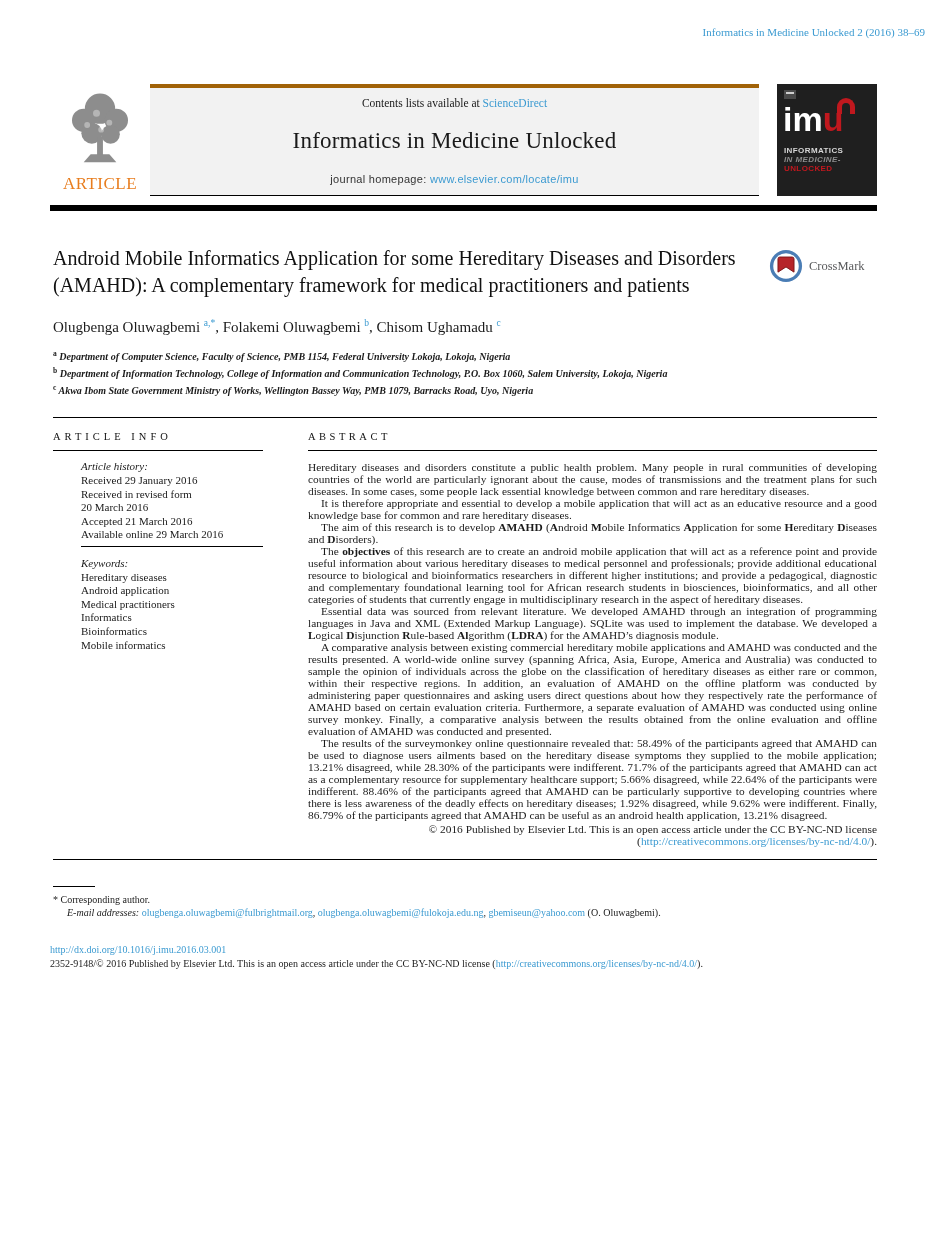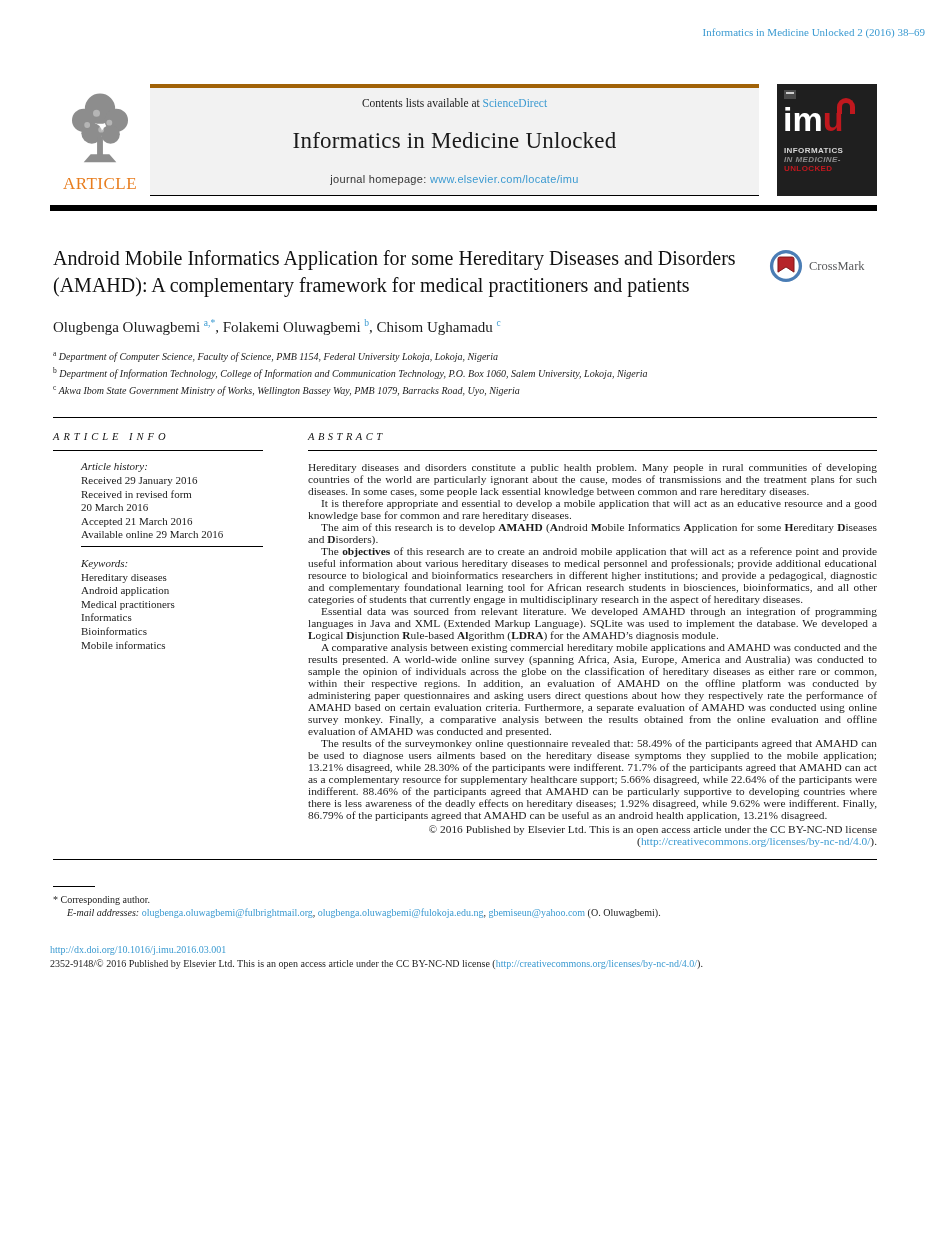--- a/index.html
+++ b/index.html
@@ -45,30 +45,30 @@
 
   
   .title-row { position:relative; margin:34px 50px 0 53px; }
   .article-title { font-size:20px; line-height:26.5px; color:#111; width:700px; font-weight:normal; }
   .crossmark { position:absolute; right:8px; top:4px; width:98px; display:flex; align-items:center; gap:6px; cursor:pointer; }
   .crossmark svg { width:34px; height:34px; }
   .crossmark-label { font-size:12.5px; color:#58595b; font-family:"Liberation Serif", serif; }
 
   .authors { margin:20px 50px 0 53px; font-size:15px; }
   .authors sup { font-size:9.5px; }
-  .affiliations { margin:11px 50px 16px 53px; font-size:10px; font-style:italic; line-height:13.5px; }
+  .affiliations { margin:11px 50px 16px 53px; font-size:10px; font-style:italic; line-height:13.5px;font-weight:bold; }
   .affiliations sup { font-style:normal; font-size:7.5px; }
 
   .full-rule { margin:20px 48px 0 53px; border-top:1px solid #000; }
 
   
   .columns { display:flex; margin:0 48px 0 53px; padding-top:13px; }
   .col-left { width:255px; flex:none; padding-right:45px; }
   .col-right { flex:1; }
-  .sec-head { font-size:10.5px; letter-spacing:3.5px; color:#111;font-style:italic; }
+  .sec-head { font-size:10.5px; letter-spacing:3.5px; color:#111; }
   .sec-rule { border-top:1.5px solid #000; margin-top:8px; }
   .info-block { font-size:11px; line-height:13.6px;margin-left:28px; }
   .info-label { font-style:italic; margin-top:9px; }
   .history-rule { border-top:1px solid #000; margin-top:4px; }
   .kw-label { font-style:italic; margin-top:10px; }
 
   .abs-body { margin-top:10px; font-size:11.4px; line-height:12px; text-align:justify; }
   .abs-p.indent { text-indent:13px; }
   .abs-copyright { margin-top:2px; text-align:right; }
   .abs-copyright .line { display:block; }

